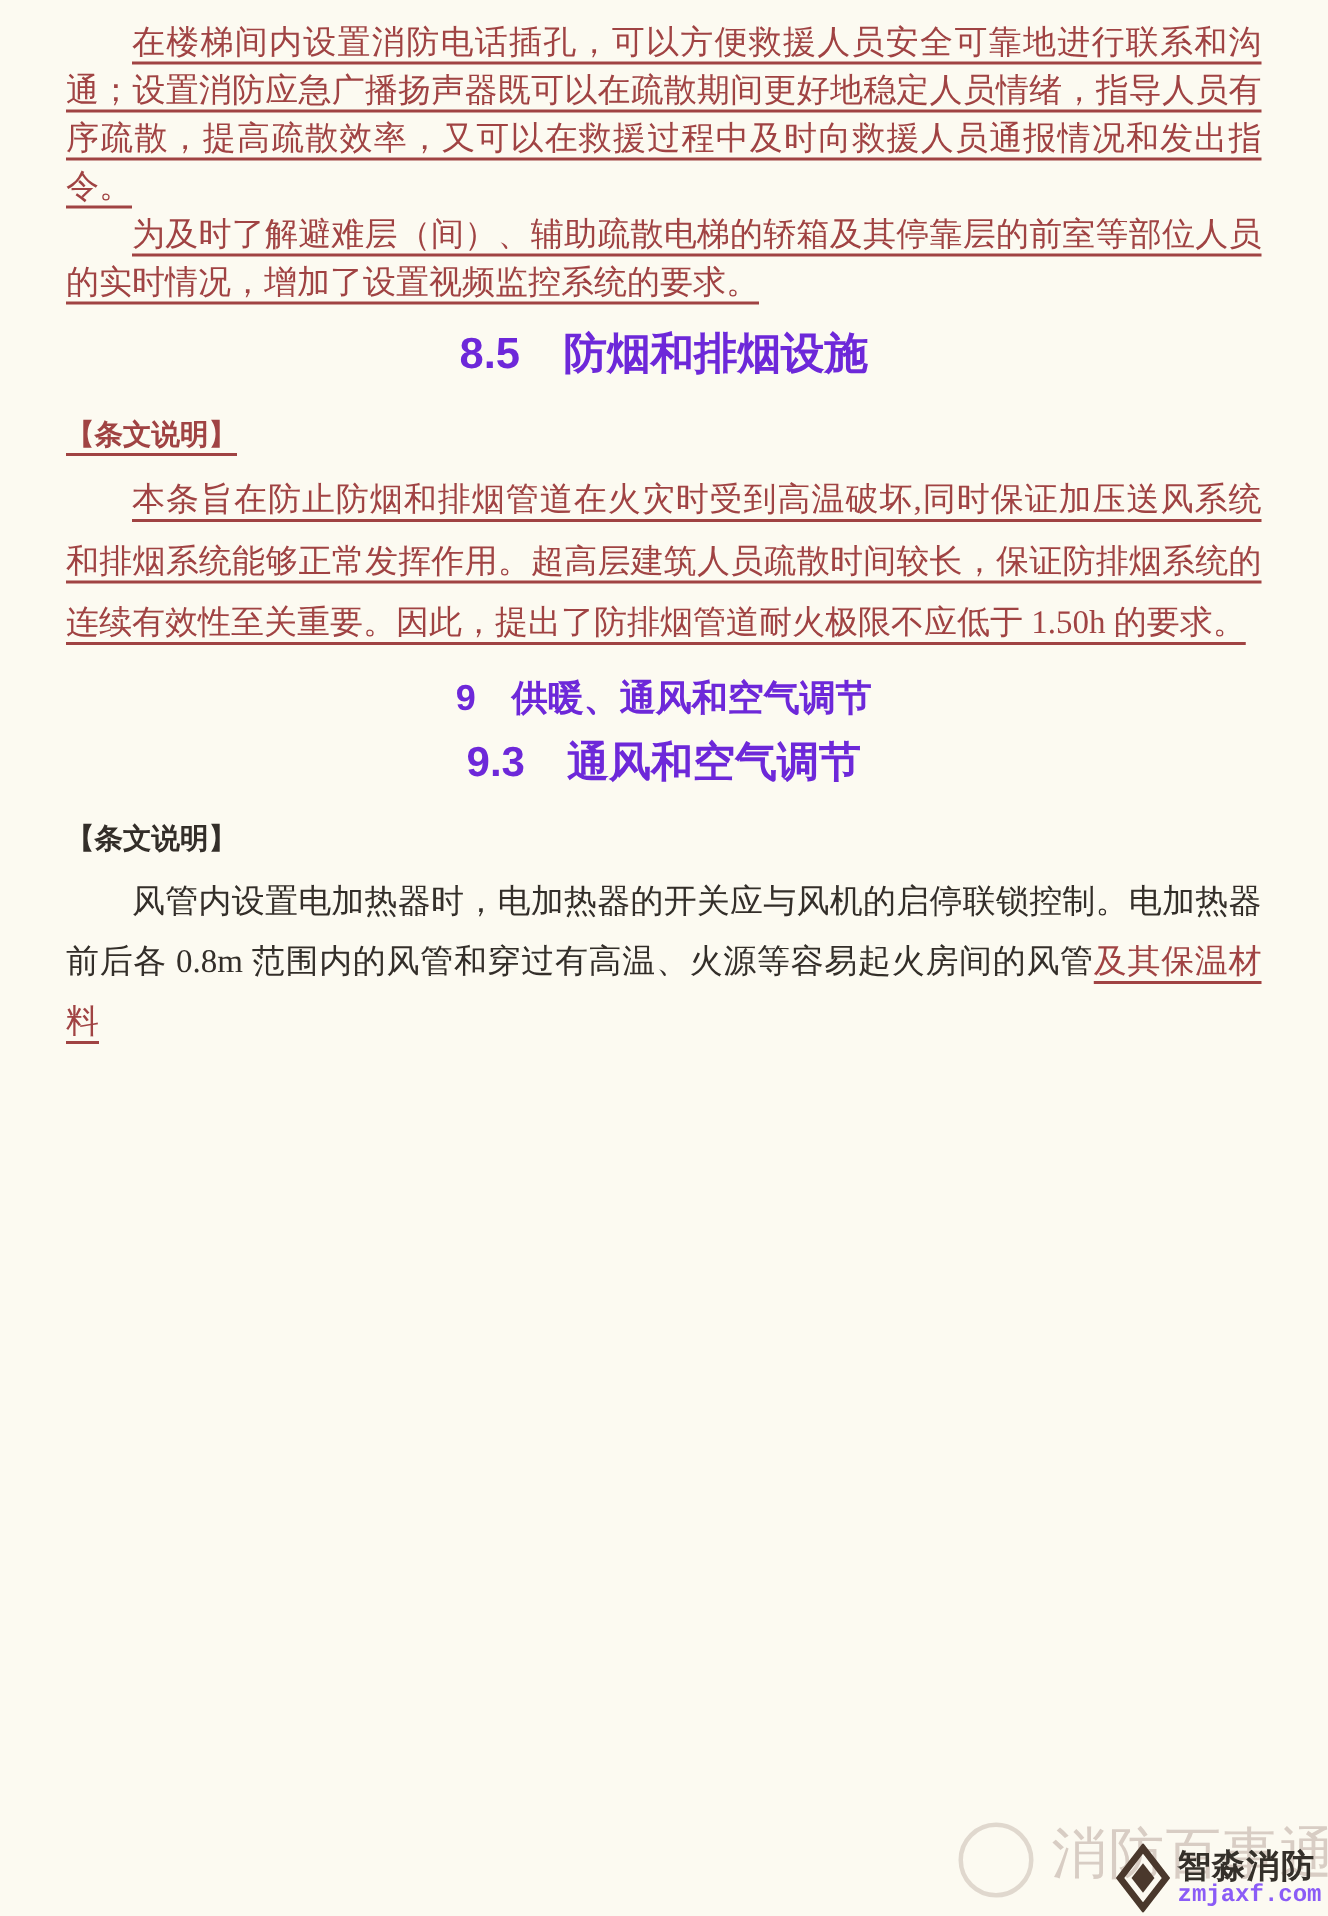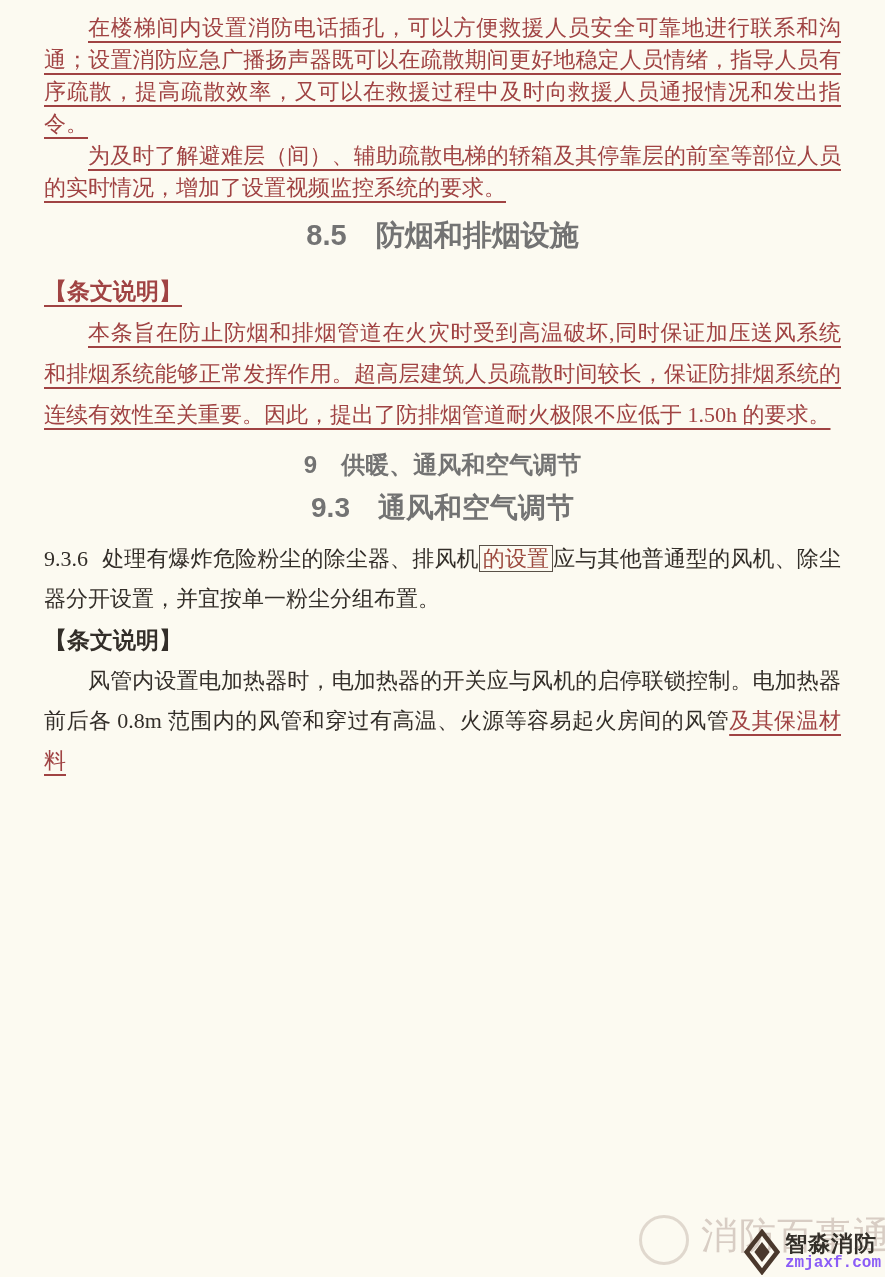--- a/index.html
+++ b/index.html
@@ -25,29 +25,29 @@
     color:#a04343;
     text-decoration:underline;
     text-decoration-color:#a04343;
     text-decoration-thickness:1.5px;
     text-underline-offset:6px;
   }
   .heading {
     font-family:"Liberation Sans","DejaVu Sans",sans-serif;
     font-weight:bold;
     text-align:center;
-    color:#737373;
+    color:#6d28d9;
   }
   .h85 { font-size:29px; margin:12px 0 14px; }
   .h9  { font-size:24px; margin:14px 0 4px;  }
   .h93 { font-size:28px; margin:8px 0 12px; }
   .label {
     font-family:"Liberation Sans","DejaVu Sans",sans-serif;
     font-weight:bold;
-    font-size:23px;
+    font-size:19px;
     line-height:42px;
   }
   .clause-num { margin-right:14px; }
   .boxed {
     border:1.5px solid #5a5148;
     padding:0 3px;
     color:#9c4a3e;
   }
   
   .watermark { position:absolute; right:0; bottom:0; width:260px; height:100px; pointer-events:none; }
@@ -88,21 +88,20 @@
 
   <p class="heading h85">8.5　防烟和排烟设施</p>
 
 
   <p class="label red">【条文说明】</p>
   <p class="p-tight indent red">本条旨在防止防烟和排烟管道在火灾时受到高温破坏,同时保证加压送风系统和排烟系统能够正常发挥作用。超高层建筑人员疏散时间较长，保证防排烟系统的连续有效性至关重要。因此，提出了防排烟管道耐火极限不应低于 1.50h 的要求。</p>
 
   <p class="heading h9">9　供暖、通风和空气调节</p>
   <p class="heading h93">9.3　通风和空气调节</p>
 
-  <p class="p-tighter"><span class="clause-num">9.3.6</span><span>处理有爆炸危险粉尘的除尘器、排风机</span><span class="boxed">的设置</span><span>应与其他普通型的风机、除尘器分开设置，并宜按单一粉尘分组布置。</span></p>
 
   <p class="label">【条文说明】</p>
 
   <p class="p-tighter indent"><span>风管内设置电加热器时，电加热器的开关应与风机的启停联锁控制。电加热器前后各 0.8m 范围内的风管和穿过有高温、火源等容易起火房间的风管</span><span class="red">及其保温材料</span></p>
 
 </div>
 
 <div class="watermark">
   <div class="wm-circle"></div>
   <div class="wm-ghost">消防百事通</div>

